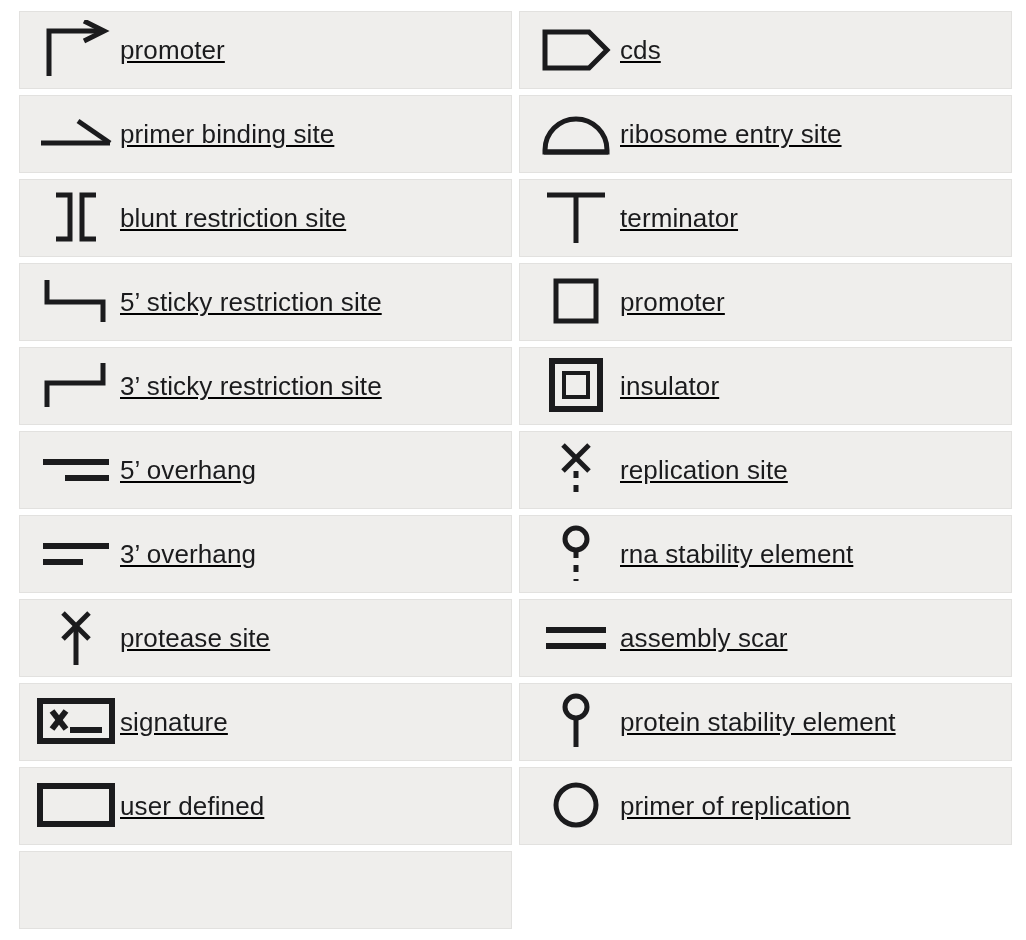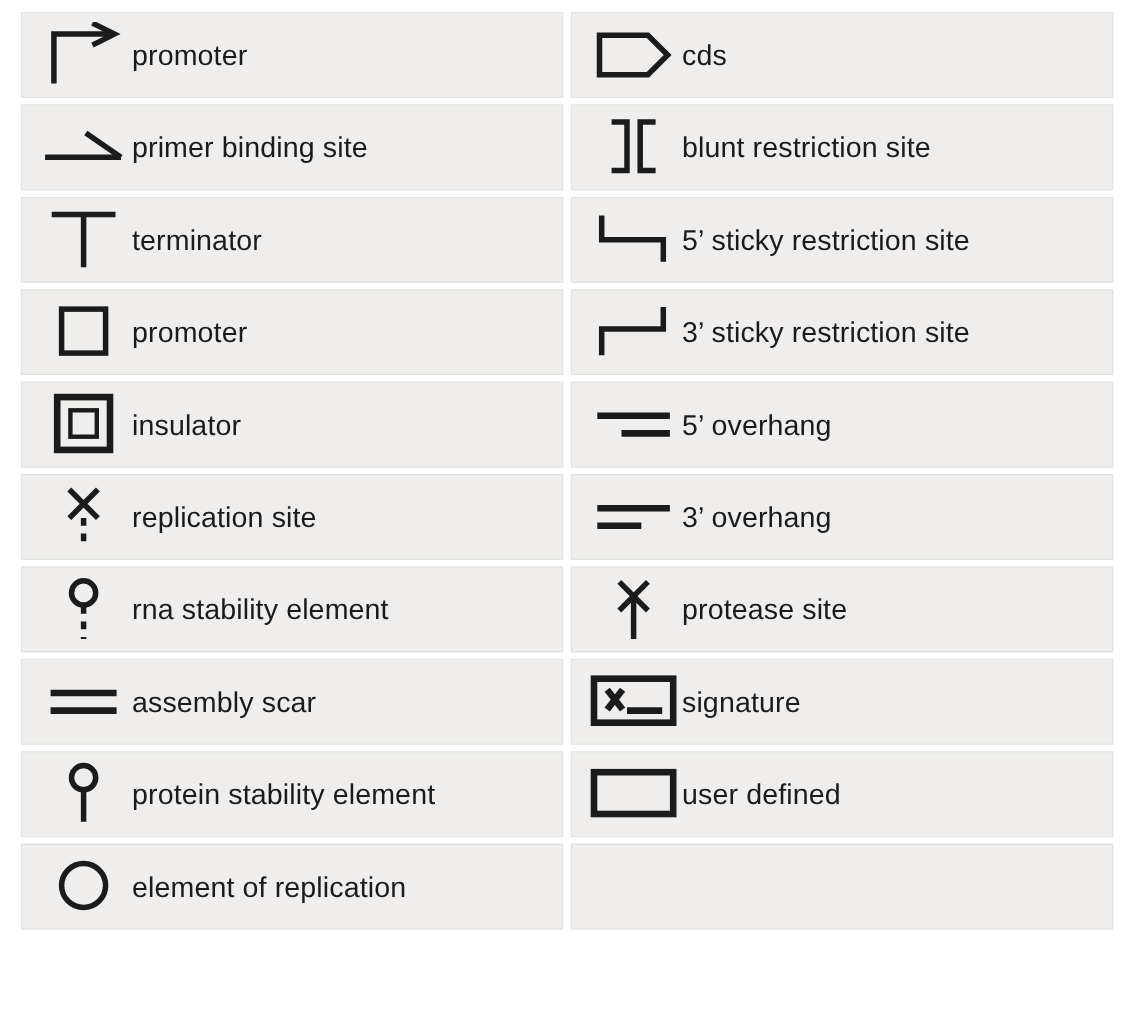--- a/index.html
+++ b/index.html
@@ -27,20 +27,21 @@
     align-content: start;
   }
   .legend-cell {
     box-sizing: border-box;
     background: #efeeec;
     border: 1px solid #e2e1df;
     display: flex;
     flex-direction: row;
     align-items: center;
     padding: 0 0 0 14px;
+    text-decoration: underline;
   }
   .legend-cell.is-empty {
     background: #efeeec;
   }
   .glyph-box {
     flex: 0 0 auto;
     width: 86px;
     height: 78px;
     display: flex;
     align-items: center;
@@ -82,20 +83,29 @@
       <span class="glyph-box">
         <svg width="78" height="38" viewBox="0 0 78 38" fill="none" stroke="#1b1b1d" stroke-width="5" stroke-linecap="butt" stroke-linejoin="miter">
           <path d="M3 28 L72 28"></path>
           <path d="M40 6 L72 28"></path>
         </svg>
       </span>
       <span class="legend-label">primer binding site</span>
     </div>
     <div class="legend-cell">
       <span class="glyph-box">
+        <svg width="72" height="48" viewBox="0 0 72 48" fill="none" stroke="#1b1b1d" stroke-width="5" stroke-linecap="butt" stroke-linejoin="miter">
+          <path d="M4 42 L4 40 A31 31 0 0 1 66 40 L66 42 Z"></path>
+          <path d="M3 42 L67 42"></path>
+        </svg>
+      </span>
+      <span class="legend-label">ribosome entry site</span>
+    </div>
+    <div class="legend-cell">
+      <span class="glyph-box">
         <svg width="50" height="54" viewBox="0 0 50 54" fill="none" stroke="#1b1b1d" stroke-width="5" stroke-linecap="butt" stroke-linejoin="miter">
           <path d="M4 4 L18 4 L18 48 L4 48" stroke-width="5"></path>
           <path d="M44 4 L30 4 L30 48 L44 48" stroke-width="5"></path>
         </svg>
       </span>
       <span class="legend-label">blunt restriction site</span>
     </div>
     <div class="legend-cell">
       <span class="glyph-box">
         <svg width="68" height="58" viewBox="0 0 68 58" fill="none" stroke="#1b1b1d" stroke-width="5" stroke-linecap="butt" stroke-linejoin="miter">
@@ -221,16 +231,16 @@
         </svg>
       </span>
       <span class="legend-label">user defined</span>
     </div>
     <div class="legend-cell">
       <span class="glyph-box">
         <svg width="50" height="50" viewBox="0 0 50 50" fill="none" stroke="#1b1b1d" stroke-width="5" stroke-linecap="butt" stroke-linejoin="miter">
           <circle cx="24" cy="24" r="20"></circle>
         </svg>
       </span>
-      <span class="legend-label">element of replication</span>
+      <span class="legend-label">primer of replication</span>
     </div>
     <div class="legend-cell is-empty"></div>
   </div>
 
 </body></html>

